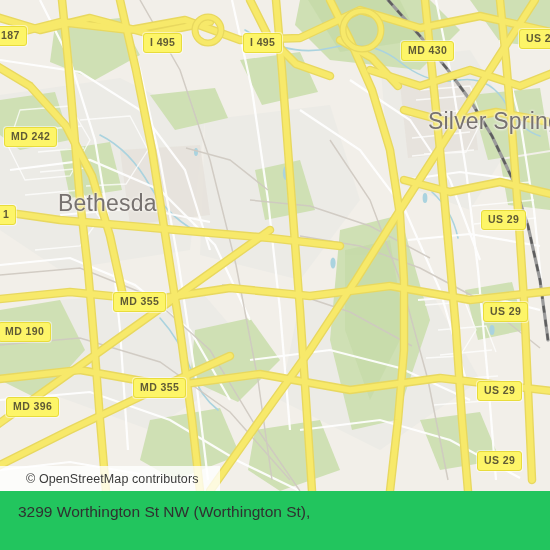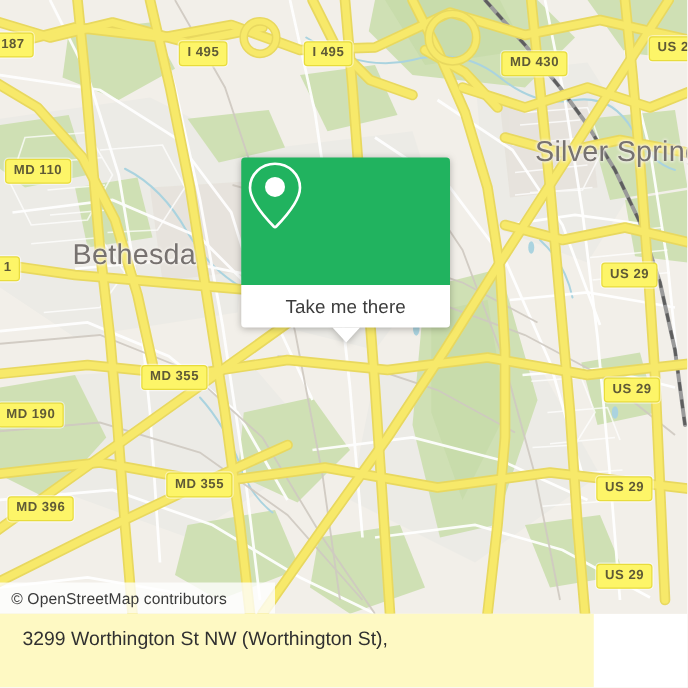--- a/index.html
+++ b/index.html
@@ -30,41 +30,41 @@
     letter-spacing:.4px;line-height:1;padding:3px 6px 4px 6px;white-space:nowrap;
     box-shadow:0 0 0 1px rgba(255,255,255,.5);
   }
 
   
   .attrib{
     position:absolute;left:0;top:466px;width:220px;height:25px;
     background:rgba(255,255,255,.78);
     display:flex;align-items:center;
   }
-  .attrib span{font-size:12.5px;color:#3b3b3b;padding-left:9px;letter-spacing:.1px;}
+  .attrib span{font-size:12.5px;color:#3b3b3b;padding-left:26px;letter-spacing:.1px;}
 
   
   .card{position:absolute;left:193px;top:126px;width:167px;filter:drop-shadow(0 1px 3px rgba(0,0,0,.28));}
   .card-top{
     height:102px;background:#21b35f;border-radius:3px 3px 0 0;
     display:flex;align-items:center;justify-content:center;
   }
   .card-bottom{
     height:34px;background:#fff;border-radius:0 0 3px 3px;
     display:flex;align-items:center;justify-content:center;
   }
   .card-bottom span{font-size:15px;color:#3c3c3c;letter-spacing:.1px;}
   .card-tail{
     position:absolute;left:50%;margin-left:-11px;top:136px;
     width:0;height:0;border-left:11px solid transparent;
     border-right:11px solid transparent;border-top:12px solid #fff;
   }
 
   
-  .footer{position:absolute;left:0;top:491px;width:475px;height:59px;background:#fef9c3;}
+  .footer{position:absolute;left:0;top:491px;width:550px;height:59px;background:#22c55e;}
   .footer-text{
     position:absolute;left:18px;top:10px;width:350px;
     font-size:15.5px;color:#303030;line-height:1.45;
   }
   .logo{position:absolute;right:2px;top:12px;display:flex;align-items:center;margin-top:48px;}
   .logo-word{font-size:30px;color:#231f20;font-weight:400;letter-spacing:-.6px;line-height:1;margin-left:1px;}
 </style>
 </head>
 <body>
 
@@ -250,43 +250,31 @@
     </svg>
 
     <div class="place bethesda">Bethesda</div>
     <div class="place silverspring">Silver Spring</div>
 
     <div class="shield" style="left:-6px;top:26px">187</div>
     <div class="shield" style="left:143px;top:33px">I 495</div>
     <div class="shield" style="left:243px;top:33px">I 495</div>
     <div class="shield" style="left:401px;top:41px">MD 430</div>
     <div class="shield" style="left:519px;top:29px">US 29</div>
-    <div class="shield" style="left:4px;top:127px">MD 110</div>
+    <div class="shield" style="left:4px;top:127px">MD 242</div>
     <div class="shield" style="left:-4px;top:205px">1</div>
     <div class="shield" style="left:481px;top:210px">US 29</div>
     <div class="shield" style="left:113px;top:292px">MD 355</div>
     <div class="shield" style="left:483px;top:302px">US 29</div>
     <div class="shield" style="left:-2px;top:322px">MD 190</div>
     <div class="shield" style="left:133px;top:378px">MD 355</div>
     <div class="shield" style="left:477px;top:381px">US 29</div>
     <div class="shield" style="left:6px;top:397px">MD 396</div>
     <div class="shield" style="left:477px;top:451px">US 29</div>
 
-    <div class="card">
-      <div class="card-top">
-        <svg width="54" height="60" viewBox="0 0 54 60">
-          <path d="M27 5 C16 5 7 13.6 7 24.2 C7 34 19 48 26.2 55.4 C26.6 55.9 27.4 55.9 27.8 55.4 C35 48 47 34 47 24.2 C47 13.6 38 5 27 5 Z" fill="none" stroke="#ffffff" stroke-width="2.1"></path>
-          <circle cx="27" cy="23.5" r="8" fill="#ffffff"></circle>
-        </svg>
-      </div>
-      <div class="card-bottom">
-        <span>Take me there</span>
-      </div>
-      <div class="card-tail"></div>
-    </div>
 
     <div class="attrib">
       <span>© OpenStreetMap contributors</span>
     </div>
   </div>
 
   <div class="footer">
     <div class="footer-text">
       <div>3299 Worthington St NW (Worthington St),</div>
     </div>

